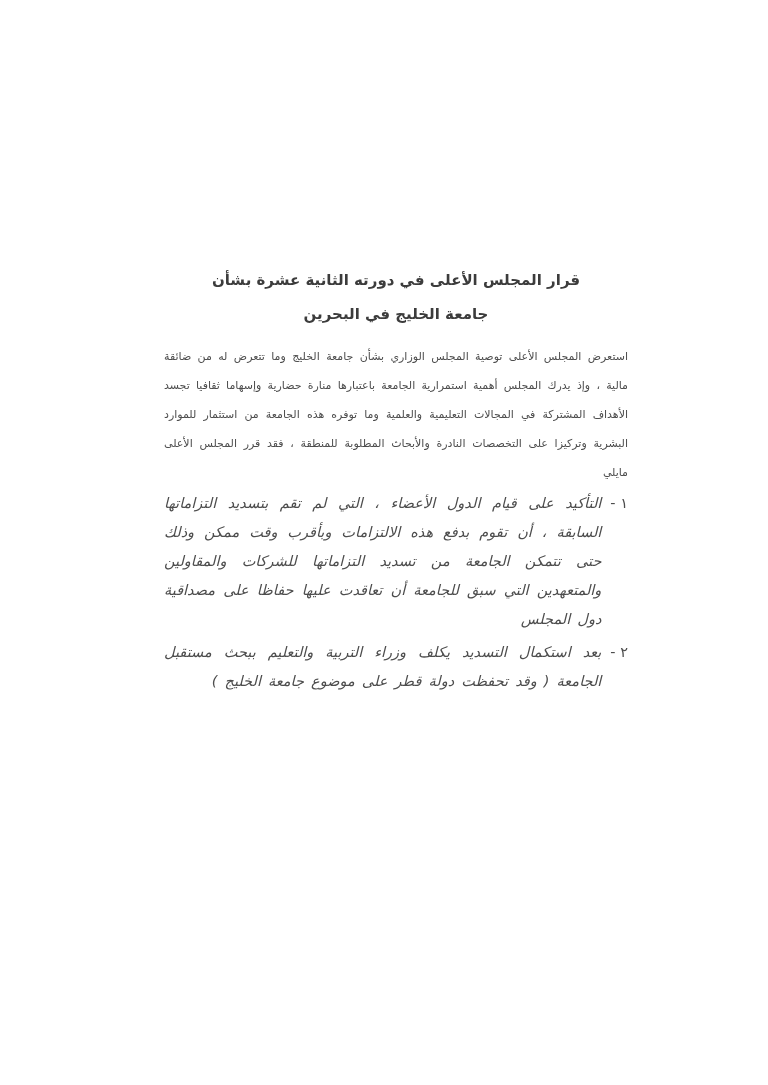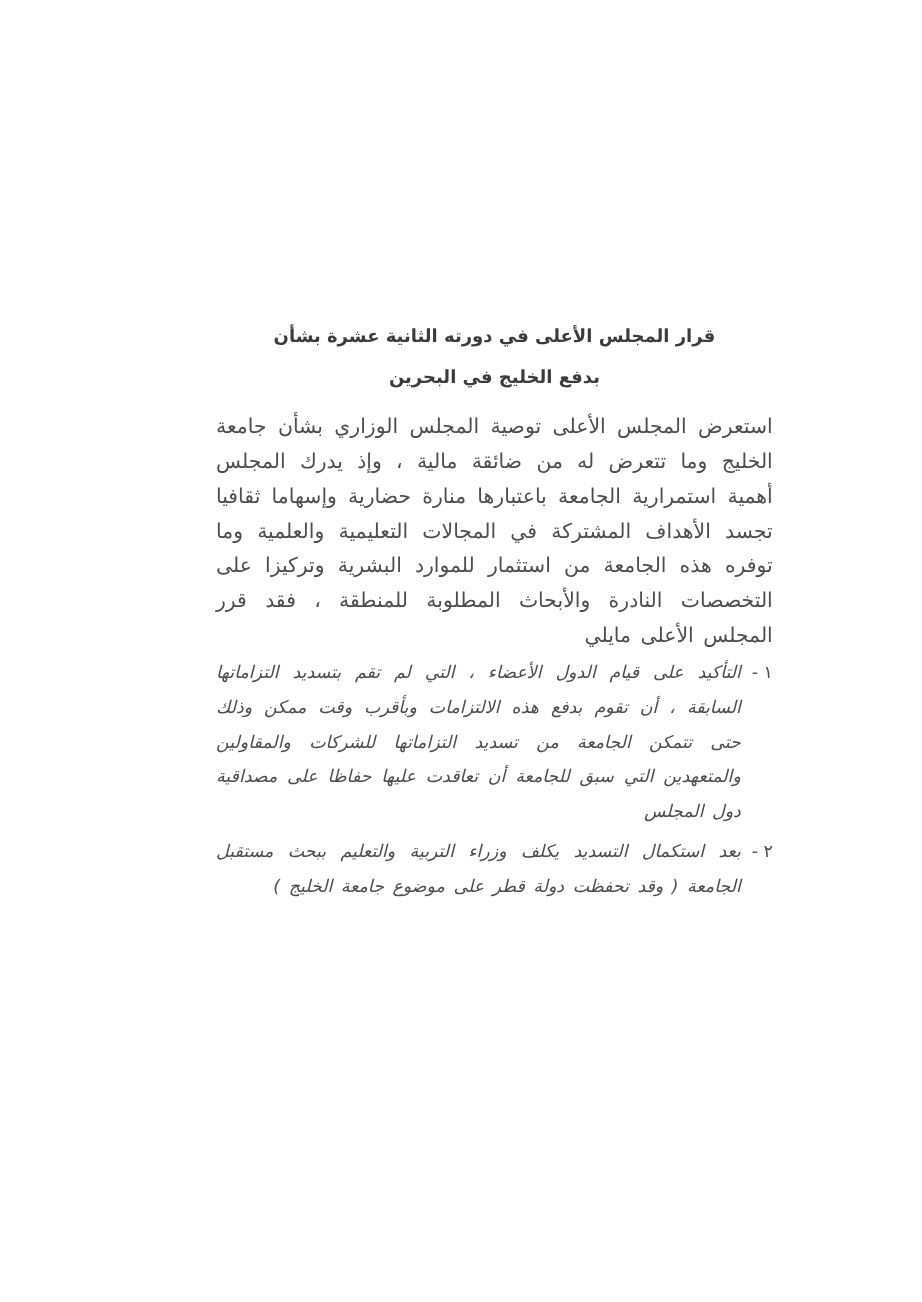--- a/index.html
+++ b/index.html
@@ -18,37 +18,37 @@
     width: 768px;
     height: 1085px;
     background: #ffffff;
     direction: rtl;
     font-family: "DejaVu Sans", sans-serif;
     color: #4a4a4a;
   }
   .content {
     position: absolute;
     top: 268px;
-    right: 124px;
+    right: 140px;
     width: 464px;
   }
   .doc-title {
     text-align: center;
     font-weight: bold;
     font-size: 15px;
     line-height: 24px;
     color: #3c3c3c;
     margin: 0 0 10px 0;
   }
   .doc-title.line2 {
     margin-bottom: 16px;
   }
   .body-text {
     margin: 0 0 2px 0;
-    font-size: 17px;
+    font-size: 11px;
     line-height: 29px;
     text-align: justify;
     text-align-last: right;
     word-spacing: 2.5px;
     color: #4d4d4d;
   }
   .resolution-list {
     margin-top: 2px;
   }
   .list-item {
@@ -74,21 +74,21 @@
   }
 </style>
 </head>
 <body>
 
 <div class="page">
   <div class="content">
 
     <div class="doc-title">قرار المجلس الأعلى في دورته الثانية عشرة بشأن</div>
 
-    <div class="doc-title line2">بدفع الخليج في البحرين</div>
+    <div class="doc-title line2">جامعة الخليج في البحرين</div>
 
     <p class="body-text">استعرض المجلس الأعلى توصية المجلس الوزاري بشأن جامعة الخليج وما تتعرض له من ضائقة مالية ، وإذ يدرك المجلس أهمية استمرارية الجامعة باعتبارها منارة حضارية وإسهاما ثقافيا تجسد الأهداف المشتركة في المجالات التعليمية والعلمية وما توفره هذه الجامعة من استثمار للموارد البشرية وتركيزا على التخصصات النادرة والأبحاث المطلوبة للمنطقة ، فقد قرر المجلس الأعلى مايلي</p>
 
     <div class="resolution-list">
 
       <div class="list-item">
         <span class="item-marker">١ -</span>
         <span class="item-text">التأكيد على قيام الدول الأعضاء ، التي لم تقم بتسديد التزاماتها السابقة ، أن تقوم بدفع هذه الالتزامات وبأقرب وقت ممكن وذلك حتى تتمكن الجامعة من تسديد التزاماتها للشركات والمقاولين والمتعهدين التي سبق للجامعة أن تعاقدت عليها حفاظا على مصداقية دول المجلس</span>
       </div>
 

